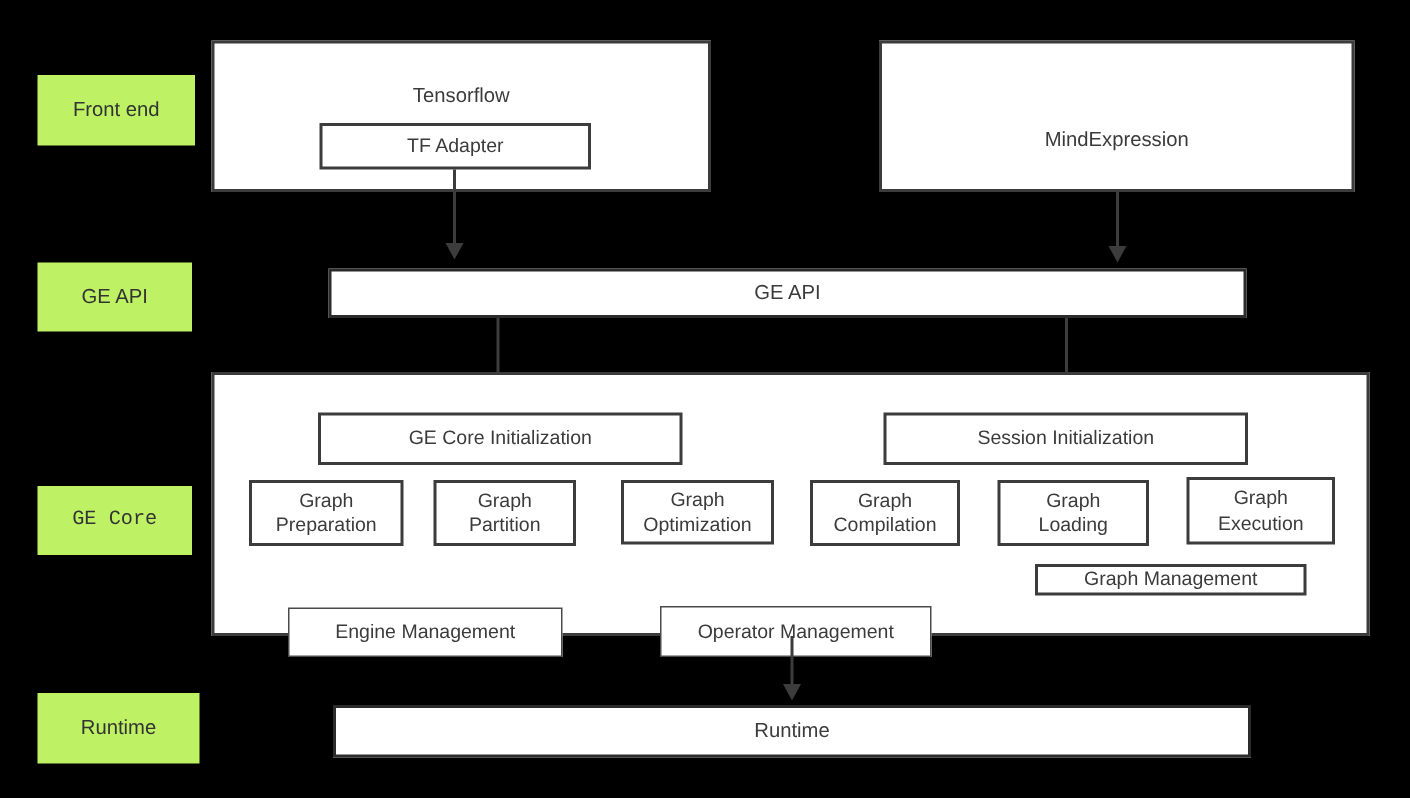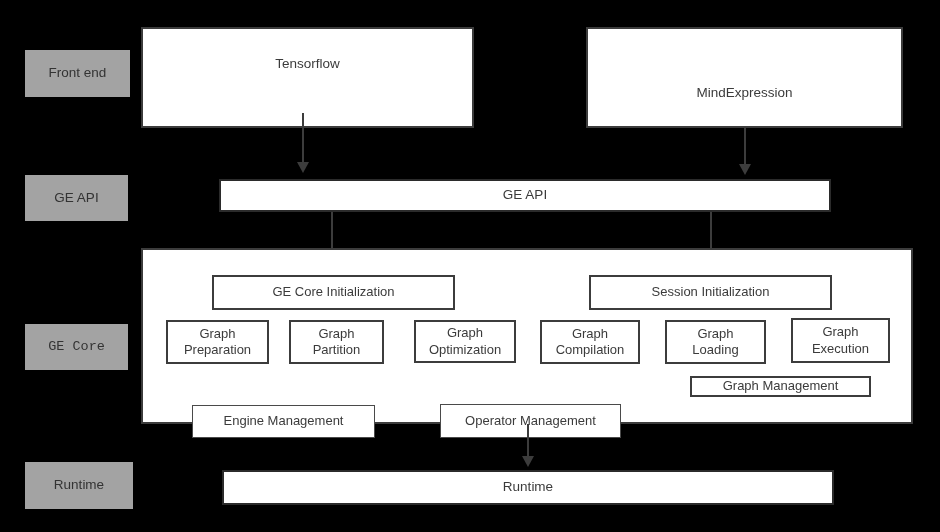--- a/index.html
+++ b/index.html
@@ -11,21 +11,21 @@
     position: relative;
     width: 940px;
     height: 532px;
     background: #000000;
     font-family: "Liberation Sans", sans-serif;
     overflow: hidden;
   }
   .box {
     position: absolute;
     box-sizing: border-box;
-    background: #a3a3a3;
+    background: #bef264;
     color: #3b3b3b;
     display: flex;
     align-items: center;
     justify-content: center;
     text-align: center;
     line-height: 1.25;
     white-space: pre-line;
   }
   
   .layer-label {
@@ -92,20 +92,21 @@
 
   <div class="box layer-label" style="left:25px; top:175px; width:103px; height:46px;">GE API</div>
 
   <div class="box layer-label" style="left:25px; top:324px; width:103px; height:46px;font-family:Liberation Mono, monospace;">GE Core</div>
 
   <div class="box layer-label" style="left:25px; top:462px; width:108px; height:47px;">Runtime</div>
 
   <div class="box container-box" style="left:141px; top:27px; width:333px; height:101px;">
     <div class="container-title" style="top:27px;">Tensorflow</div>
   </div>
+  <div class="box node" style="left:213px; top:82px; width:181px; height:31px;">TF Adapter</div>
 
   <div class="box container-box" style="left:586px; top:27px; width:317px; height:101px;">
     <div class="container-title" style="top:56px;">MindExpression</div>
   </div>
 
   <div class="arrow">
     <div class="arrow-line" style="left:302px; top:113px; width:2px; height:51px;"></div>
     <div class="arrow-head" style="left:297px; top:162px;"></div>
   </div>
 

